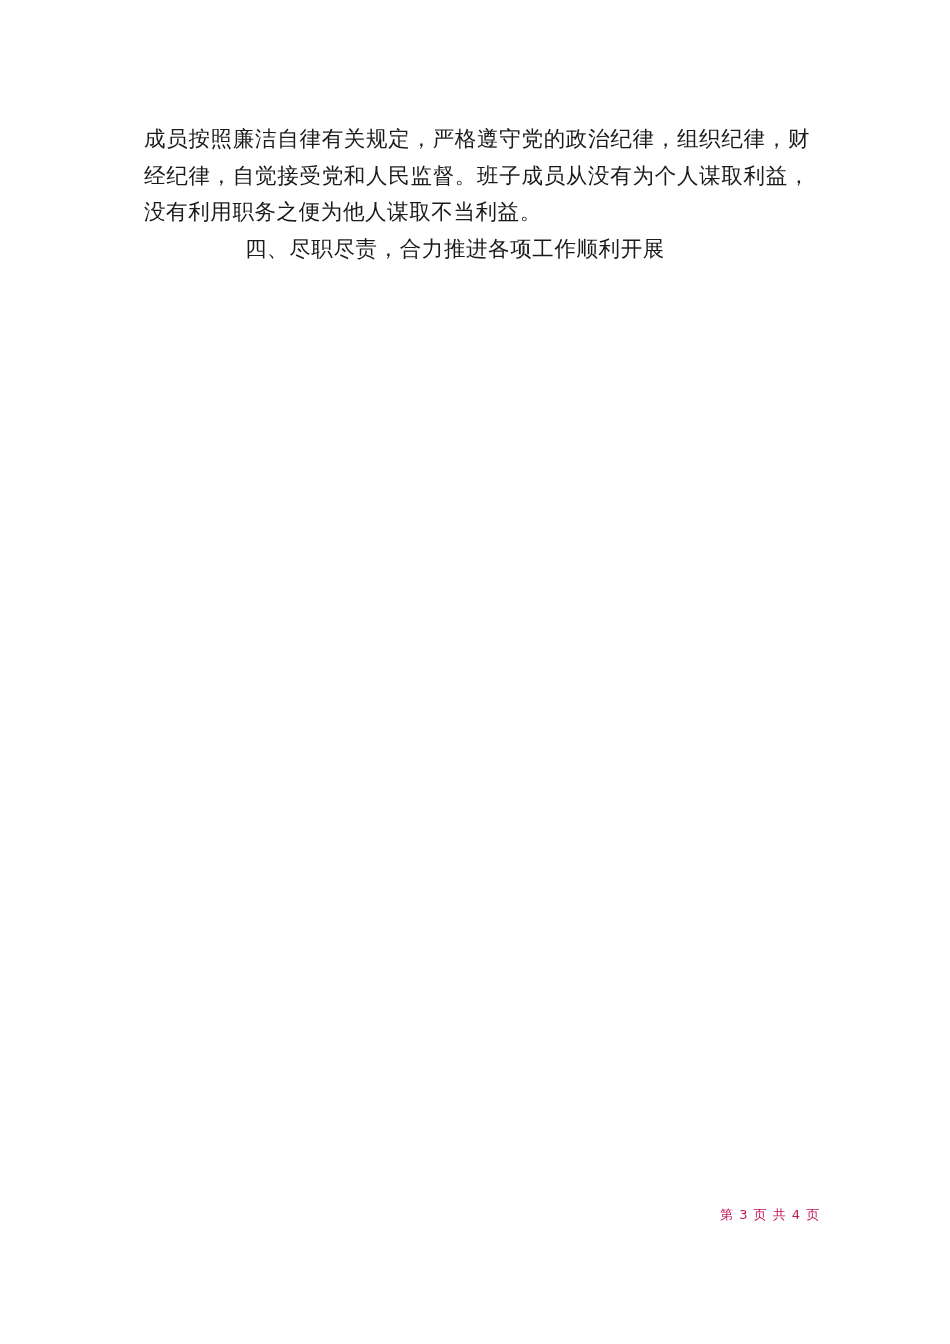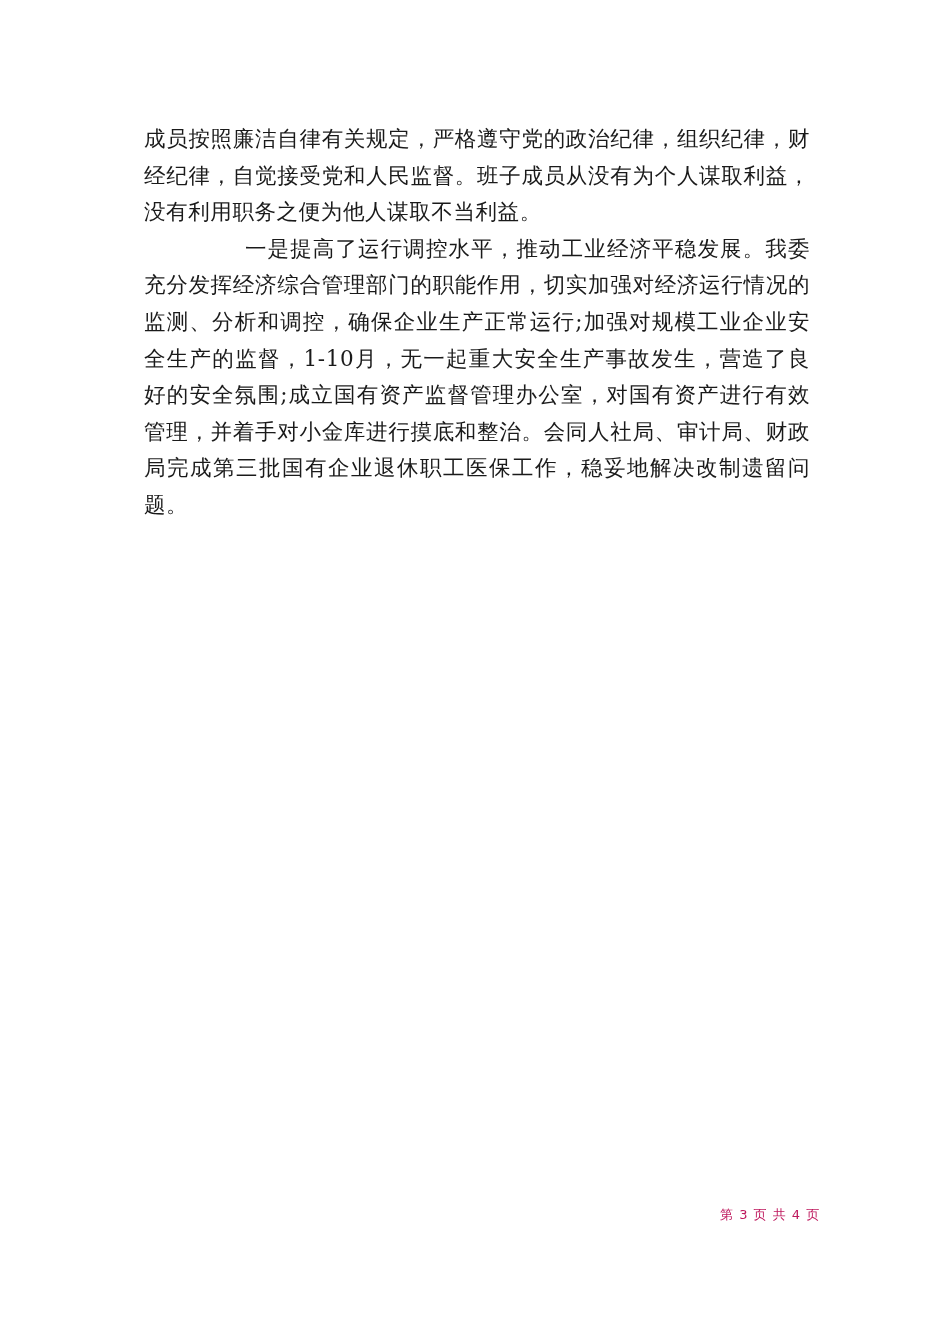--- a/index.html
+++ b/index.html
@@ -23,16 +23,16 @@
     font-family: "DejaVu Sans", "Liberation Sans", sans-serif;
     font-size: 13px; color: #be185d; letter-spacing: 1px;
   }
 </style>
 </head>
 <body>
 
 <div class="page">
   <div class="content">
     <p>成员按照廉洁自律有关规定，严格遵守党的政治纪律，组织纪律，财经纪律，自觉接受党和人民监督。班子成员从没有为个人谋取利益，没有利用职务之便为他人谋取不当利益。</p>
-    <p class="indent">一是提高了运行调控水平，推动工业经济平稳发展。我委充分发挥经济综合管理部门的职能作用，切实加强对经济运行情况的监测、分析和调控，确保企业生产正常运行;加强对规模工业企业安全生产的监督，1-10月，无一起重大安全生产事故发生，营造了良好的安全氛围;成立国有资产监督管理办公室，对国有资产进行有效管理，并着手对小金库进行摸底和整治。会同人社局、审计局、财政局完成第三批国有企业退休职工医保工作，稳妥地解决改制遗留问题。</p>
+    <p class="indent">四、尽职尽责，合力推进各项工作顺利开展</p>
   </div>
   <div class="footer">第 3 页 共 4 页</div>
 </div>
 
 </body></html>

